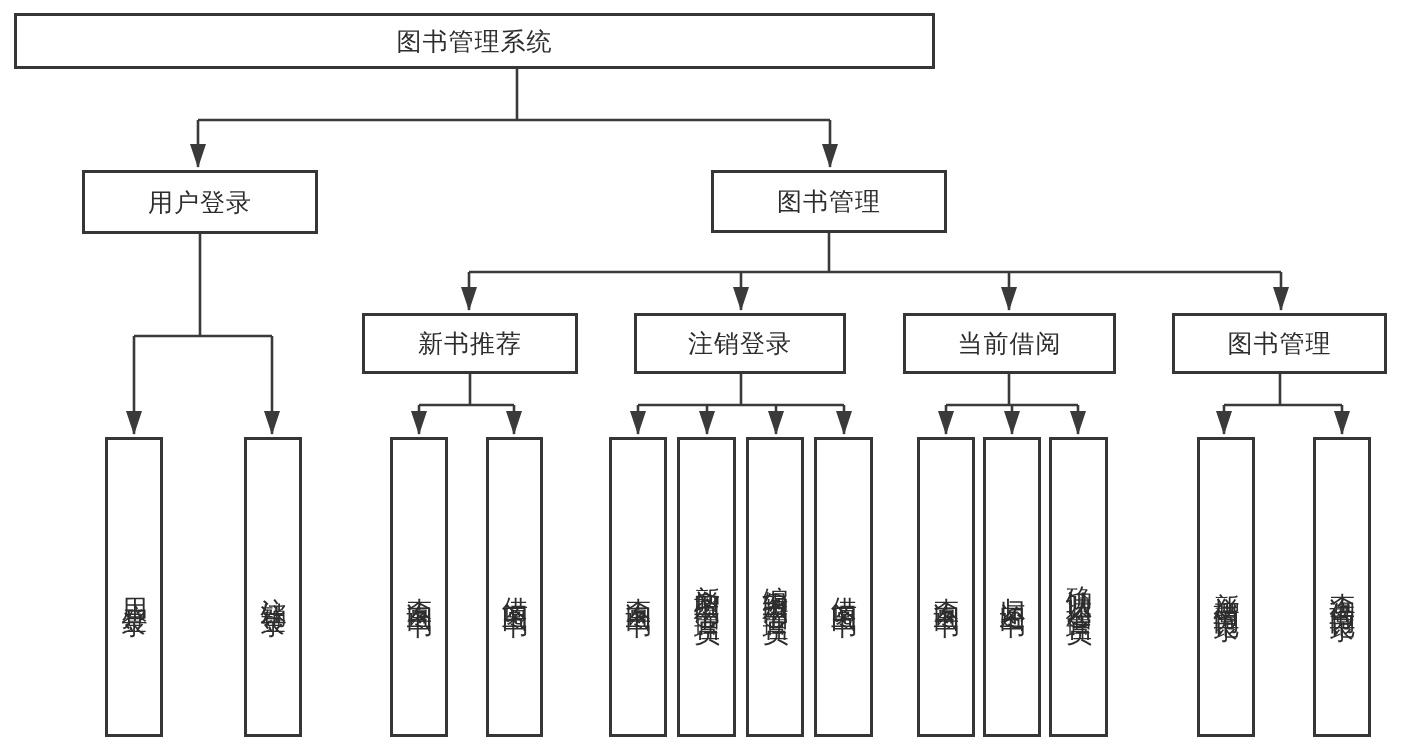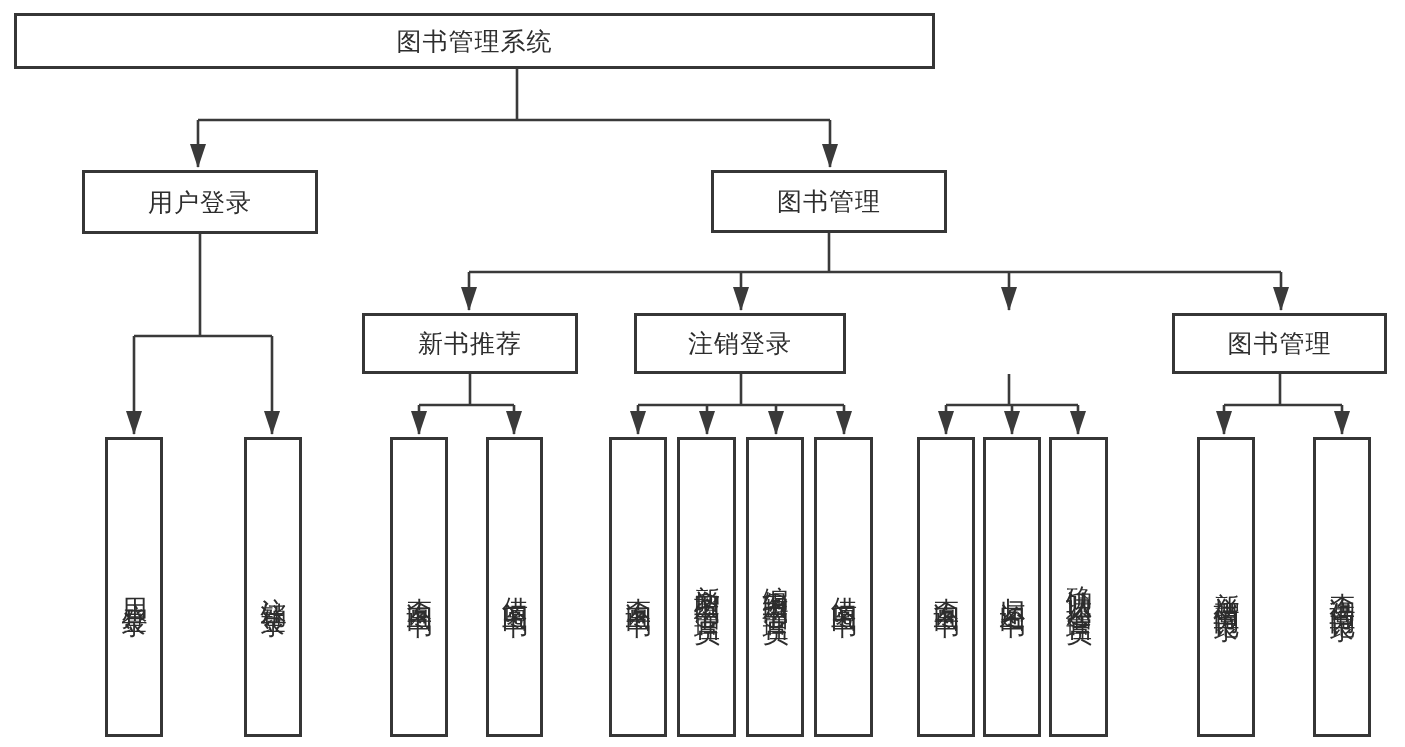--- a/index.html
+++ b/index.html
@@ -90,20 +90,21 @@
     <path class="ln arrow" d="M1342,405 V434"></path>
   </svg>
 
   <div class="box hbox" style="left:14px;top:13px;width:921px;height:56px;">图书管理系统</div>
 
   <div class="box hbox" style="left:82px;top:170px;width:236px;height:64px;">用户登录</div>
   <div class="box hbox" style="left:362px;top:313px;width:216px;height:61px;">新书推荐</div>
 
   <div class="box hbox" style="left:711px;top:170px;width:236px;height:63px;">图书管理</div>
   <div class="box hbox" style="left:634px;top:313px;width:212px;height:61px;">注销登录</div>
+  <div class="box hbox" style="left:903px;top:313px;width:213px;height:61px;">当前借阅</div>
   <div class="box hbox" style="left:1172px;top:313px;width:215px;height:61px;">图书管理</div>
 
   <div class="box leaf" style="left:105px;top:437px;width:58px;height:300px;">
     <span class="vtxt">用户登录</span>
     </div>
   <div class="box leaf" style="left:244px;top:437px;width:58px;height:300px;">
     <span class="vtxt">注销登录</span>
     </div>
 
   <div class="box leaf" style="left:390px;top:437px;width:58px;height:300px;">

